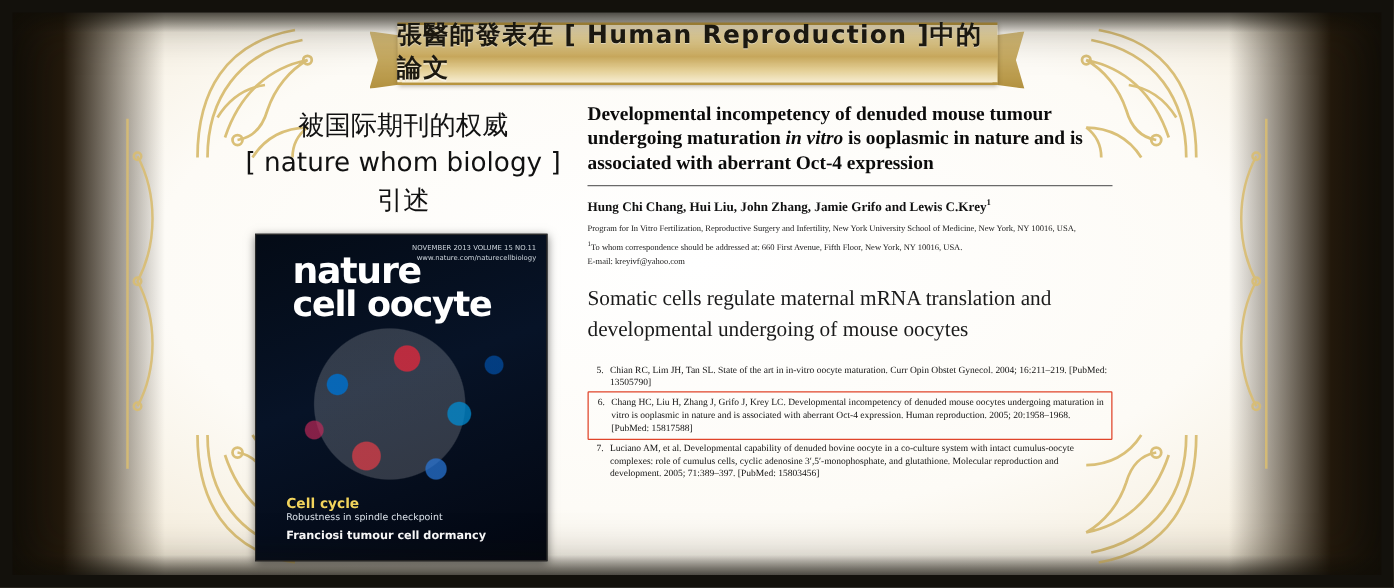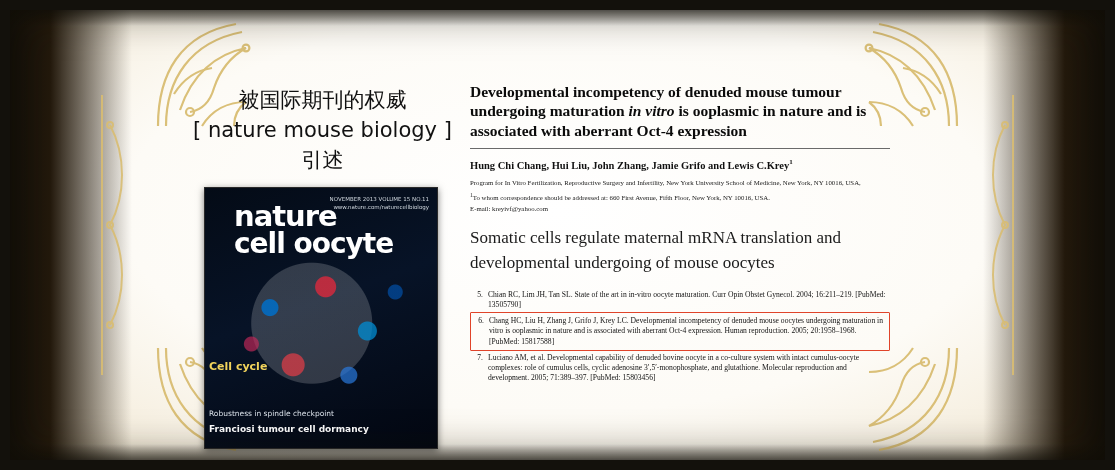--- a/index.html
+++ b/index.html
@@ -99,29 +99,28 @@
   .cover-issue{
     text-align:right;color:#cfd6dd;font-size:5.5px;line-height:1.35;
     font-family:"DejaVu Sans","Liberation Sans",sans-serif;
   }
   .cover-word{
     color:#fff;font-size:29px;line-height:.96;letter-spacing:-1px;
     font-family:"DejaVu Sans","Liberation Sans",sans-serif;font-weight:700;
     margin-top:-8px;
   }
   .cover-word.two{font-size:28px;margin-top:0;}
-  .cover-bottom{position:absolute;left:4px;bottom:14px;right:10px;color:#fff;}
+  .cover-bottom{position:absolute;left:24px;bottom:14px;right:10px;color:#fff;}
   .cover-bottom .hl{
     color:#f2d45c;font-size:11px;font-weight:700;
     font-family:"DejaVu Sans","Liberation Sans",sans-serif;
   }
   .cover-bottom .sub{
     font-size:7.5px;color:#dbe2ea;margin-bottom:6px;
     font-family:"DejaVu Sans","Liberation Sans",sans-serif;
-    margin-top:36px;
   }
   .cover-bottom .line{
     font-size:9px;color:#fff;margin-top:3px;font-weight:600;
     font-family:"DejaVu Sans","Liberation Sans",sans-serif;
   }
 
   
   .paper{position:absolute;left:470px;top:82px;width:420px;}
   .p-title{
     font-size:15.5px;line-height:1.25;font-weight:700;color:#0b0b0b;
@@ -221,25 +220,31 @@
   <svg class="orn-side r" viewBox="0 0 64 300">
     <g fill="none" stroke="#d9bd72" stroke-width="2">
       <path d="M10 10 C10 100 10 200 10 290"></path>
       <path d="M18 40 C34 70 34 110 18 140 C34 170 34 210 18 240"></path>
       <circle cx="18" cy="40" r="3"></circle>
       <circle cx="18" cy="140" r="3"></circle>
       <circle cx="18" cy="240" r="3"></circle>
     </g>
   </svg>
 
+  <div class="banner-wrap">
+    <div class="ribbon-tail l"></div>
+    <div class="ribbon-tail r"></div>
+    <div class="banner-ribbon"></div>
+    <div class="banner-text">張醫師發表在 [ Human Reproduction ]中的論文</div>
+  </div>
 
   <div class="left-col">
     <div class="left-title">
       <div>被国际期刊的权威</div>
-      <div>[ nature mouse biology ]引述</div>
+      <div>[ nature whom biology ]引述</div>
     </div>
 
     <div class="journal-cover">
       <div class="cover-bgimg"></div>
       <div class="cover-top">
         <div class="cover-issue">NOVEMBER 2013 VOLUME 15 NO.11</div>
         <div class="cover-issue">www.nature.com/naturecellbiology</div>
         <div class="cover-word">nature</div>
         <div class="cover-word two">cell oocyte</div>
       </div>

